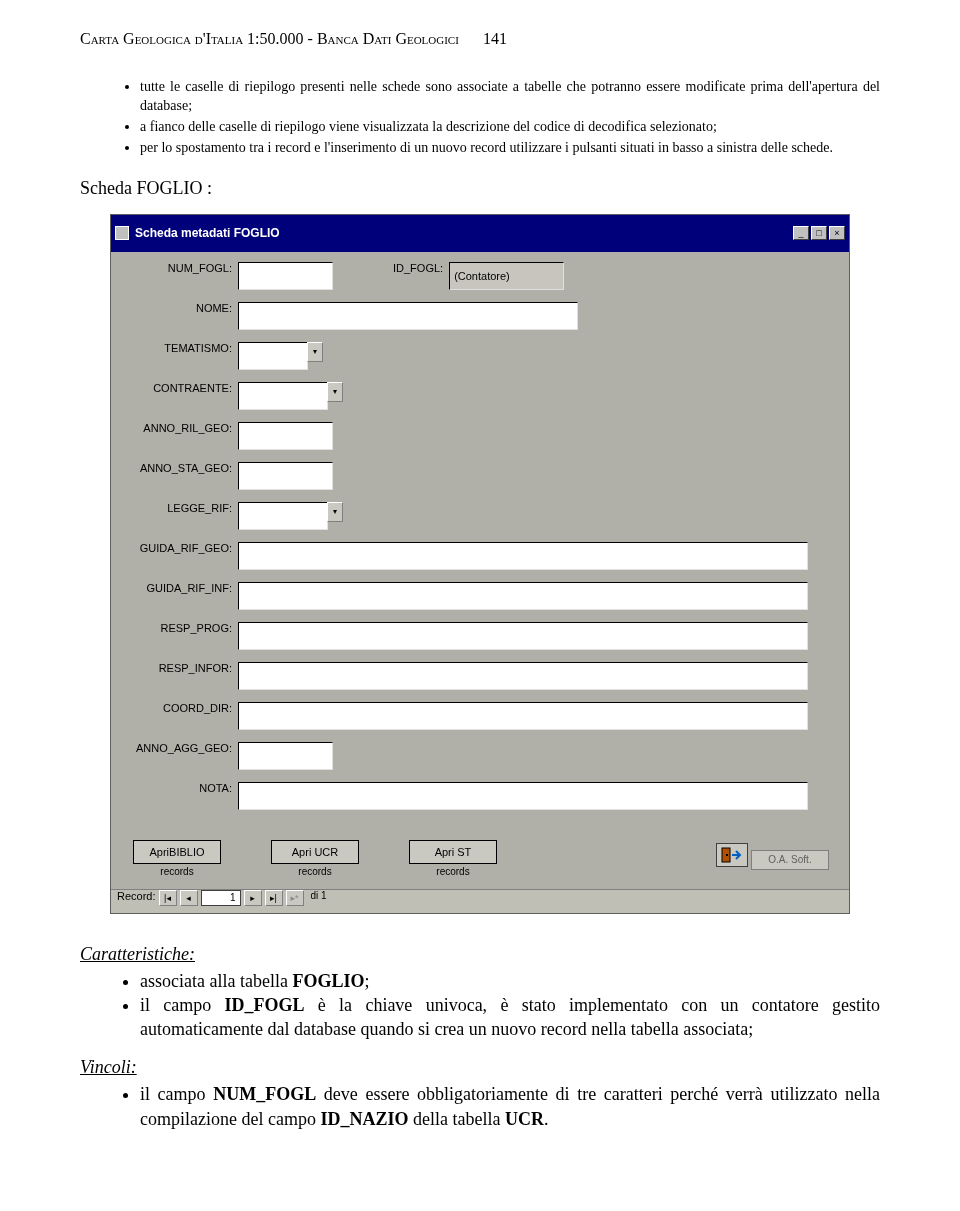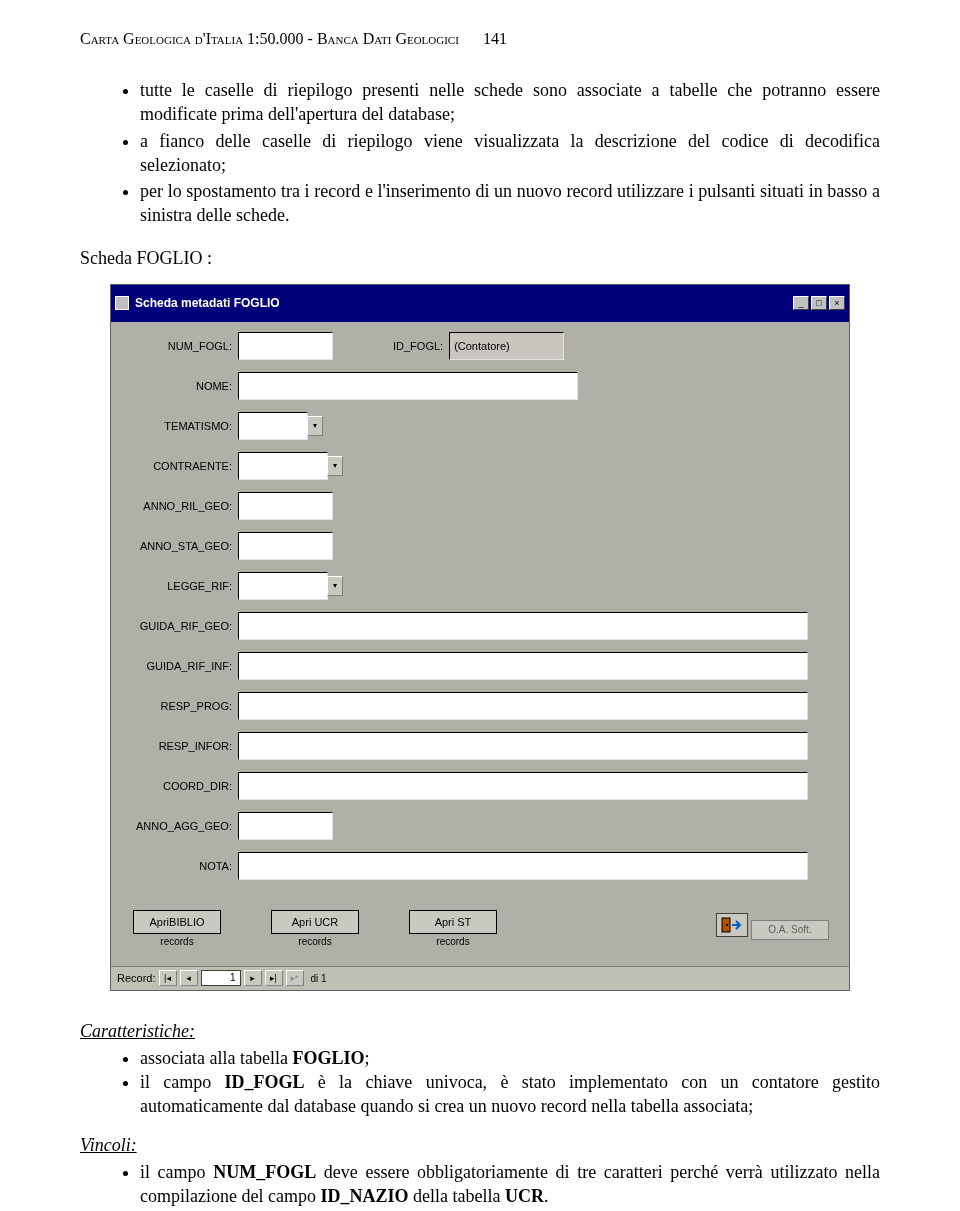--- a/index.html
+++ b/index.html
@@ -16,21 +16,21 @@
   }
   .header-line {
     font-variant: small-caps;
     font-size: 16px;
     margin-bottom: 30px;
   }
   .page-number { margin-left: 20px; }
   ul.bullets {
     margin: 0 0 20px 0;
     padding-left: 60px;
-    font-size: 18px;
+    font-size: 14px;
     line-height: 1.35;
     text-align: justify;
   }
   ul.bullets li { margin-bottom: 2px; }
   .section-label {
     font-size: 18px;
     margin: 10px 0 15px 0;
   }
   
   .dialog {
@@ -63,21 +63,21 @@
     border: 1px solid #fff;
     border-bottom-color: #404040;
     border-right-color: #404040;
     display: flex; align-items: center; justify-content: center;
     font-size: 9px; color: #000;
     cursor: pointer;
   }
   .dlg-body { padding: 10px 12px 4px 12px; }
   .row {
     display: flex;
-    align-items: center;
+    align-items: flex-start;
     margin-bottom: 12px;
   }
   .lbl {
     width: 115px;
     text-align: right;
     font-size: 11px;
     padding-right: 6px;
     white-space: nowrap;
   }
   .fld {
@@ -143,25 +143,24 @@
     border: 1px solid #808080;
     font-size: 10px; color: #606060;
     display: inline-flex; align-items: center; justify-content: center;
     margin-top: 10px;
   }
   .navbar {
     height: 24px;
     background: #c0bfb6;
     border-top: 1px solid #808080;
     display: flex;
-    align-items: center;
+    align-items: flex-start;
     font-size: 11px;
     padding: 0 6px;
     gap: 3px;
-    margin-top: 7px;
   }
   .nav-btn {
     width: 18px; height: 16px;
     background: #c9c8c1;
     border: 1px solid #808080;
     border-top-color: #fff;
     border-left-color: #fff;
     display: flex; align-items: center; justify-content: center;
     font-size: 9px; color: #000;
     cursor: pointer;

